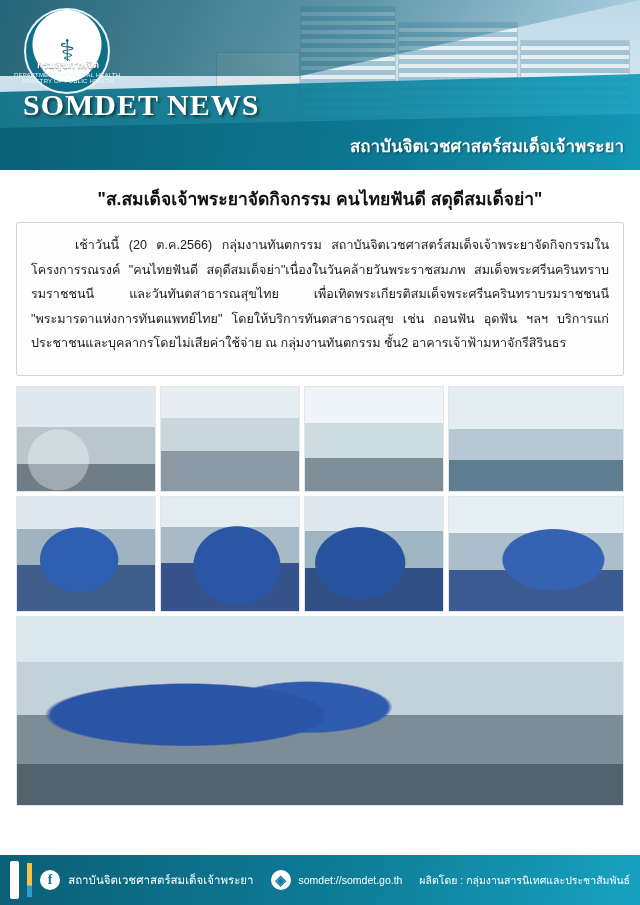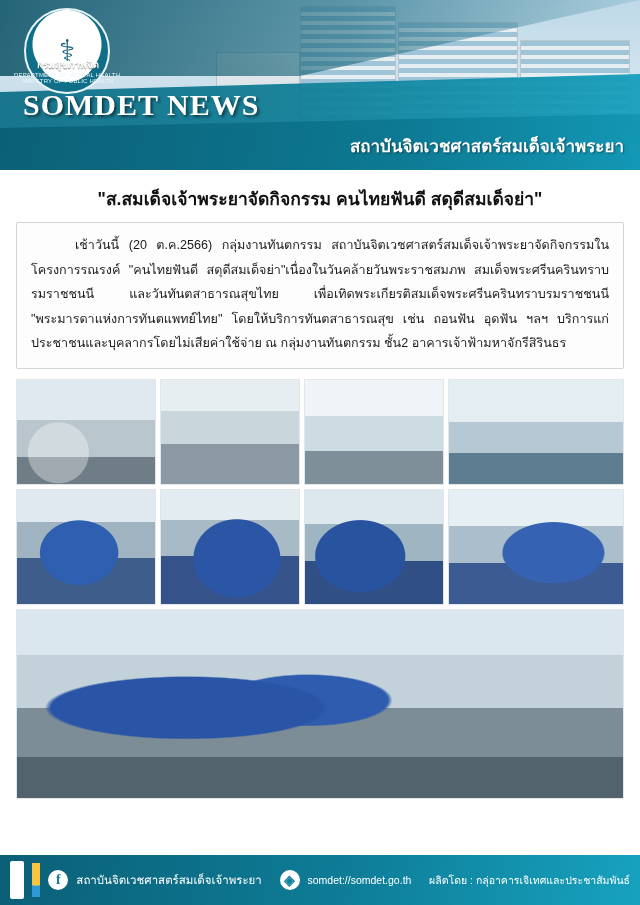--- a/index.html
+++ b/index.html
@@ -113,21 +113,21 @@
     text-align: center;
     font-size: 17.5px;
     font-weight: bold;
     color: #111111;
     line-height: 1.5;
     margin: 8px 0 10px 0;
   }
   .article-box {
     border: 1px solid #cfd6da;
     background: #fdfdfd;
-    padding: 10px 14px 12px 14px;
+    padding: 10px 14px 19px 14px;
     border-radius: 2px;
   }
   .article {
     font-size: 12.6px;
     line-height: 1.95;
     color: #1a1a1a;
     text-align: justify;
     text-indent: 44px;
   }
 
@@ -284,16 +284,16 @@
 
   <div class="footer">
     <div class="qr"></div>
     <div class="mascot"></div>
     <div class="fx-icon">f</div>
     <div class="f-text">สถาบันจิตเวชศาสตร์สมเด็จเจ้าพระยา</div>
     <div class="f-sep"></div>
     <div class="fx-icon">◈</div>
     <div class="f-text small">somdet://somdet.go.th</div>
     <div class="f-sep"></div>
-    <div class="f-text small">ผลิตโดย : กลุ่อาคารเจิเทศและประชาสัมพันธ์</div>
+    <div class="f-text small">ผลิตโดย : กลุ่มงานสารนิเทศและประชาสัมพันธ์</div>
   </div>
 
 </div>
 
 </body></html>

